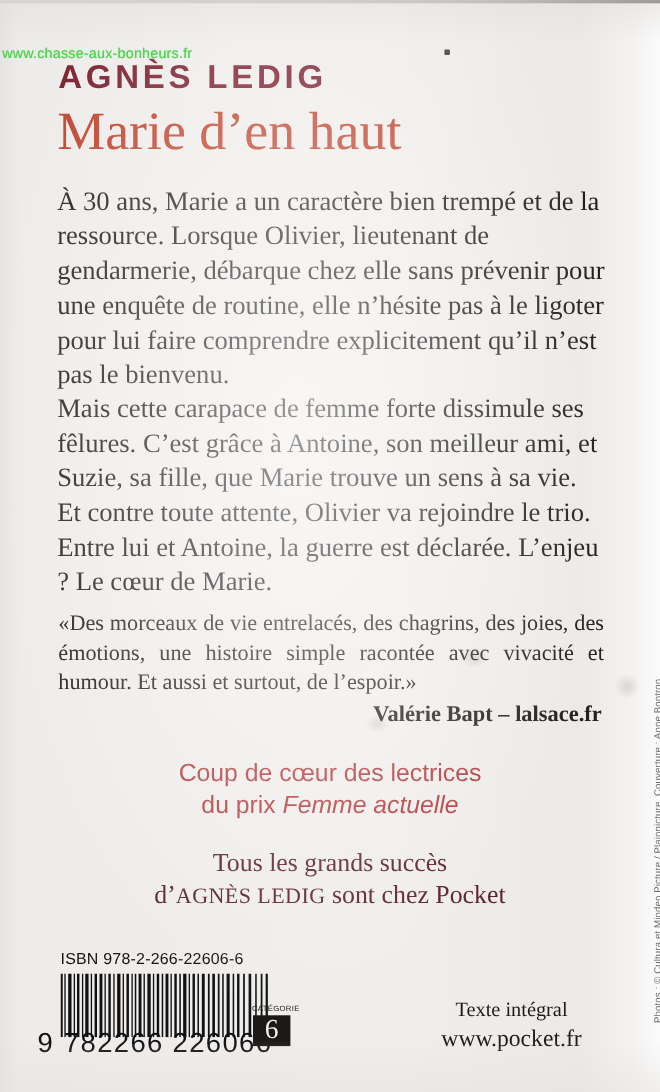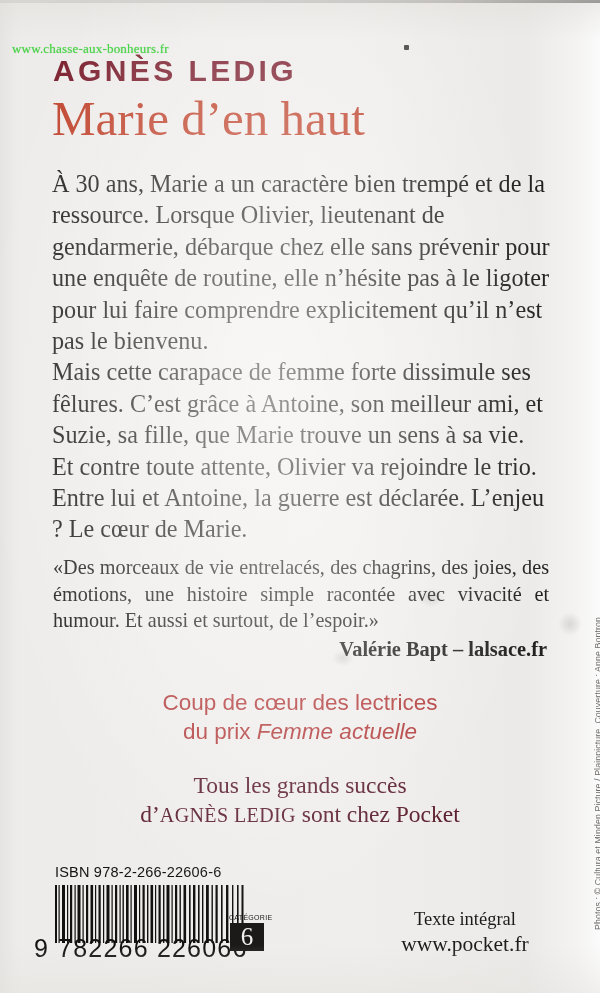--- a/index.html
+++ b/index.html
@@ -42,23 +42,23 @@
   #top-edge {
     position: absolute;
     top: 0; left: 0;
     width: 600px; height: 3px;
     background: linear-gradient(to right, rgba(150,148,146,0.35), rgba(90,88,86,0.55) 75%, rgba(40,38,36,0.8));
   }
 
   
   #watermark {
     position: absolute;
-    left: 12px;
+    left: 2px;
     top: 41px;
-    font-family: Liberation Serif, serif;
+    font-family: Liberation Sans, sans-serif;
     font-size: 13px;
     letter-spacing: 0.2px;
     color: #3dd43d;
     opacity: 0.92;
     text-shadow: 0 0 1px rgba(40,180,40,0.6);
     white-space: nowrap;
     z-index: 6;
   }
 
   

